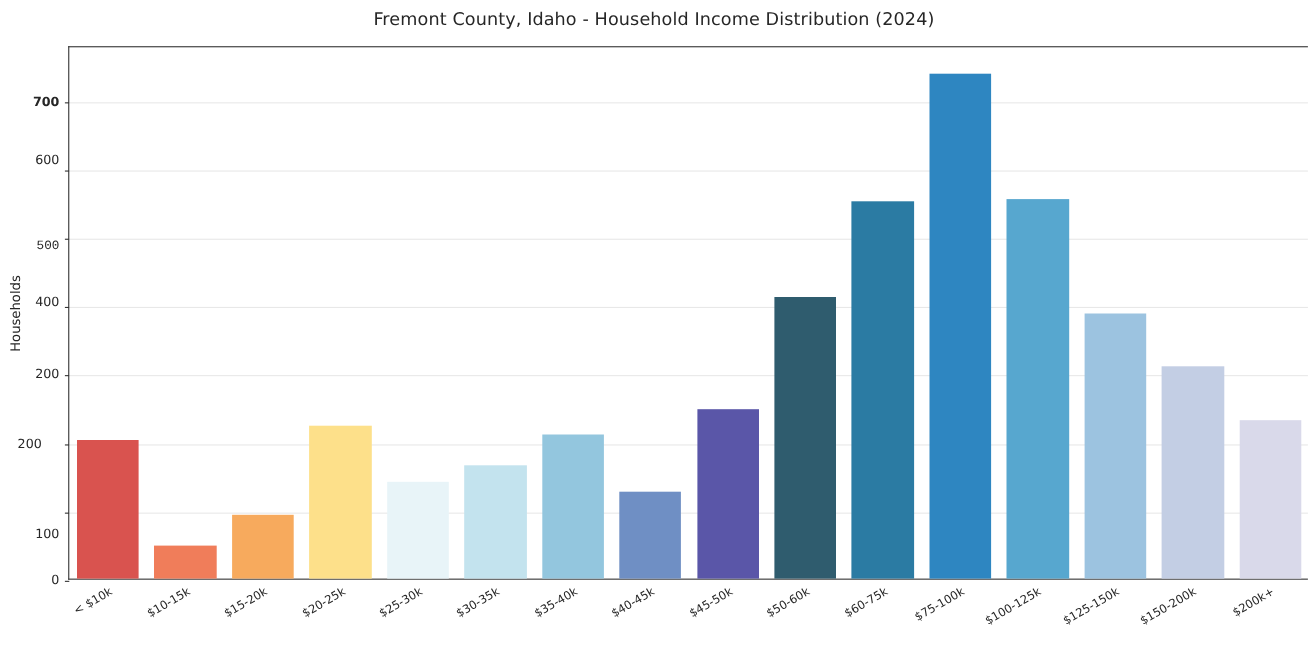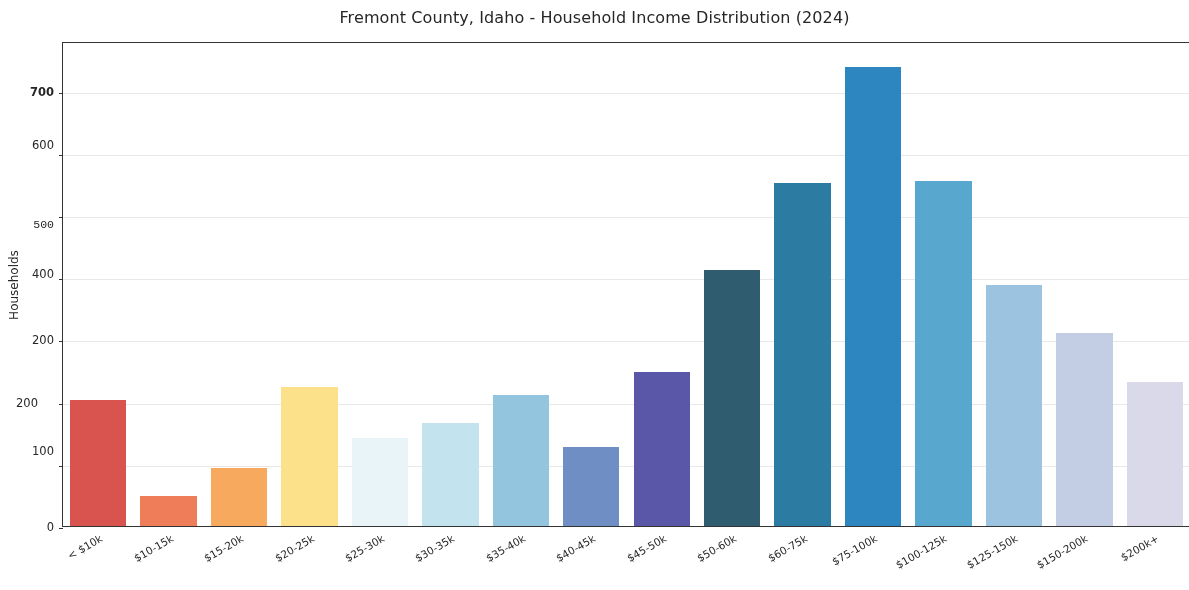--- a/index.html
+++ b/index.html
@@ -162,20 +162,20 @@
         <div class="bar" title="$125-150k: 387" style="left: 922.731px; width: 56.35px; height: 240.635px; background: rgb(156, 195, 224);"></div>
         <div class="xtick-label" style="left: 893.906px; right: auto;">$125-150k</div>
         <div class="bar" title="$150-200k: 311" style="left: 993.169px; width: 56.35px; height: 193.378px; background: rgb(195, 206, 228);"></div>
         <div class="xtick-label" style="left: 964.344px; right: auto;">$150-200k</div>
         <div class="bar" title="$200k+: 232" style="left: 1063.61px; width: 56.35px; height: 144.256px; background: rgb(217, 217, 234);"></div>
         <div class="xtick-label" style="left: 1049.78px; right: auto;">$200k+</div>
       </div>
   </div>
 
 <div class="ytick-label" style="top: 527px; left: 0px; width: 54px;">0</div>
-    <div class="ytick-label" style="top: 451px; left: 0px; width: 54px;">100</div>
+    <div class="ytick-label" style="top: 485px; left: 0px; width: 54px;">100</div>
     <div class="ytick-label" style="top: 402.641px; left: 0px; width: 54px; text-align: center;">200</div>
     <div class="ytick-label" style="top: 340.462px; left: 0px; width: 54px;">200</div>
     <div class="ytick-label" style="top: 274px; left: 0px; width: 54px;">400</div>
     <div class="ytick-label" style="top: 224px; left: 0px; width: 54px; font-family: Liberation Mono, monospace;">500</div>
     <div class="ytick-label" style="top: 145px; left: 0px; width: 54px;">600</div>
     <div class="ytick-label" style="top: 91.7436px; left: 0px; width: 54px; font-weight: bold;">700</div>
   </div>
 
 </body></html>

